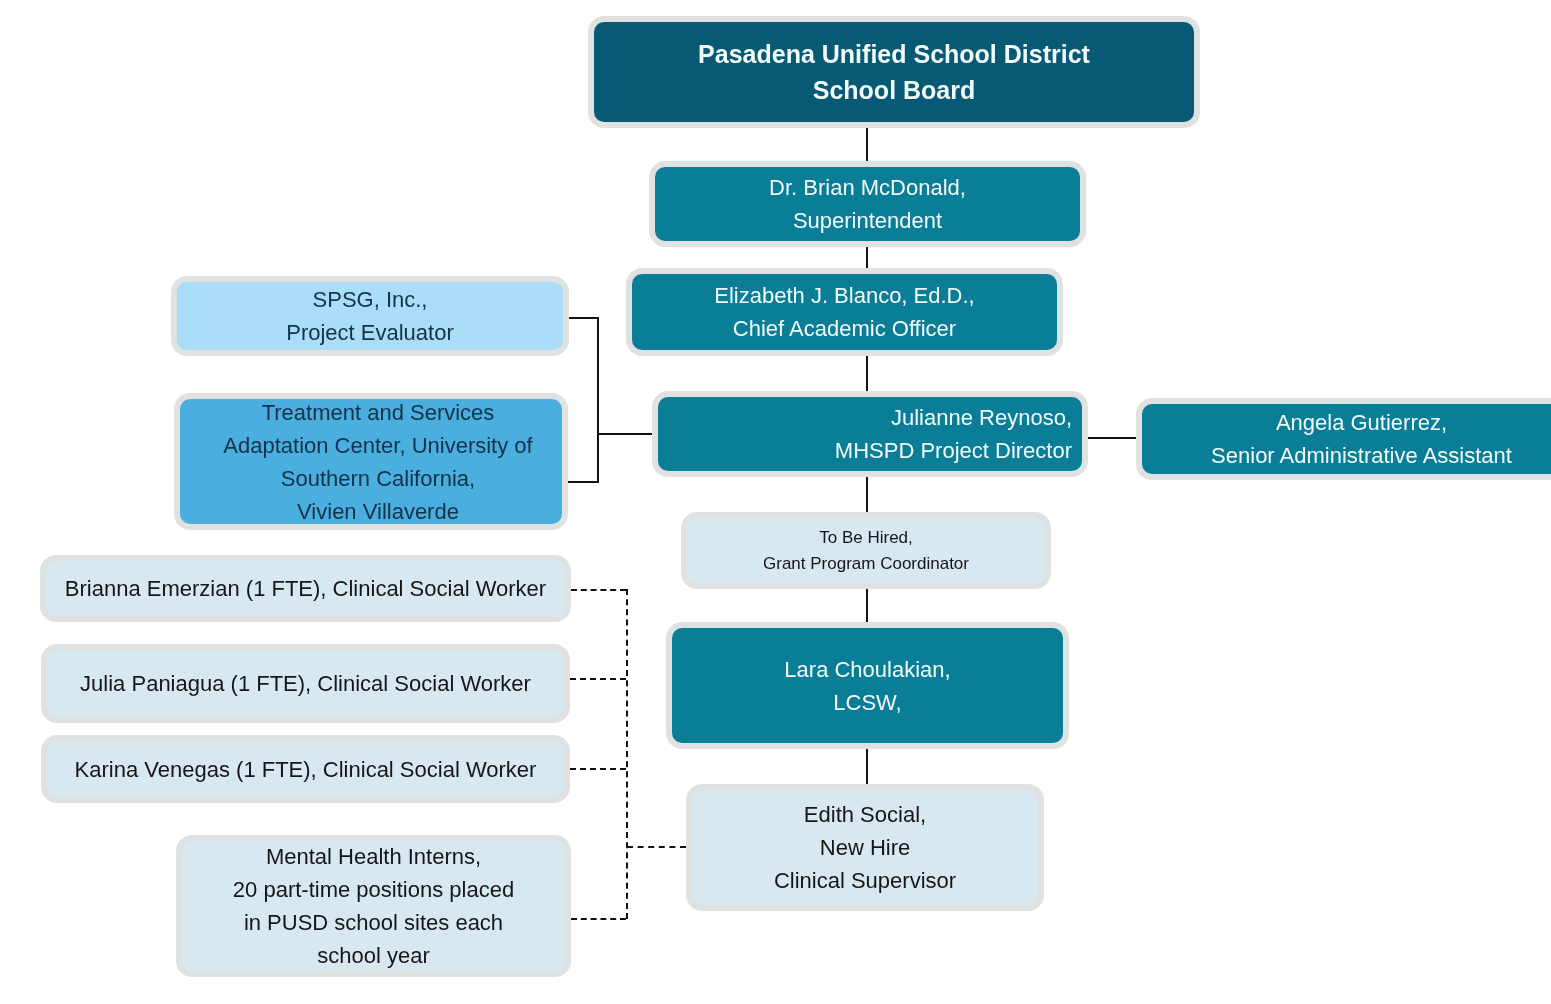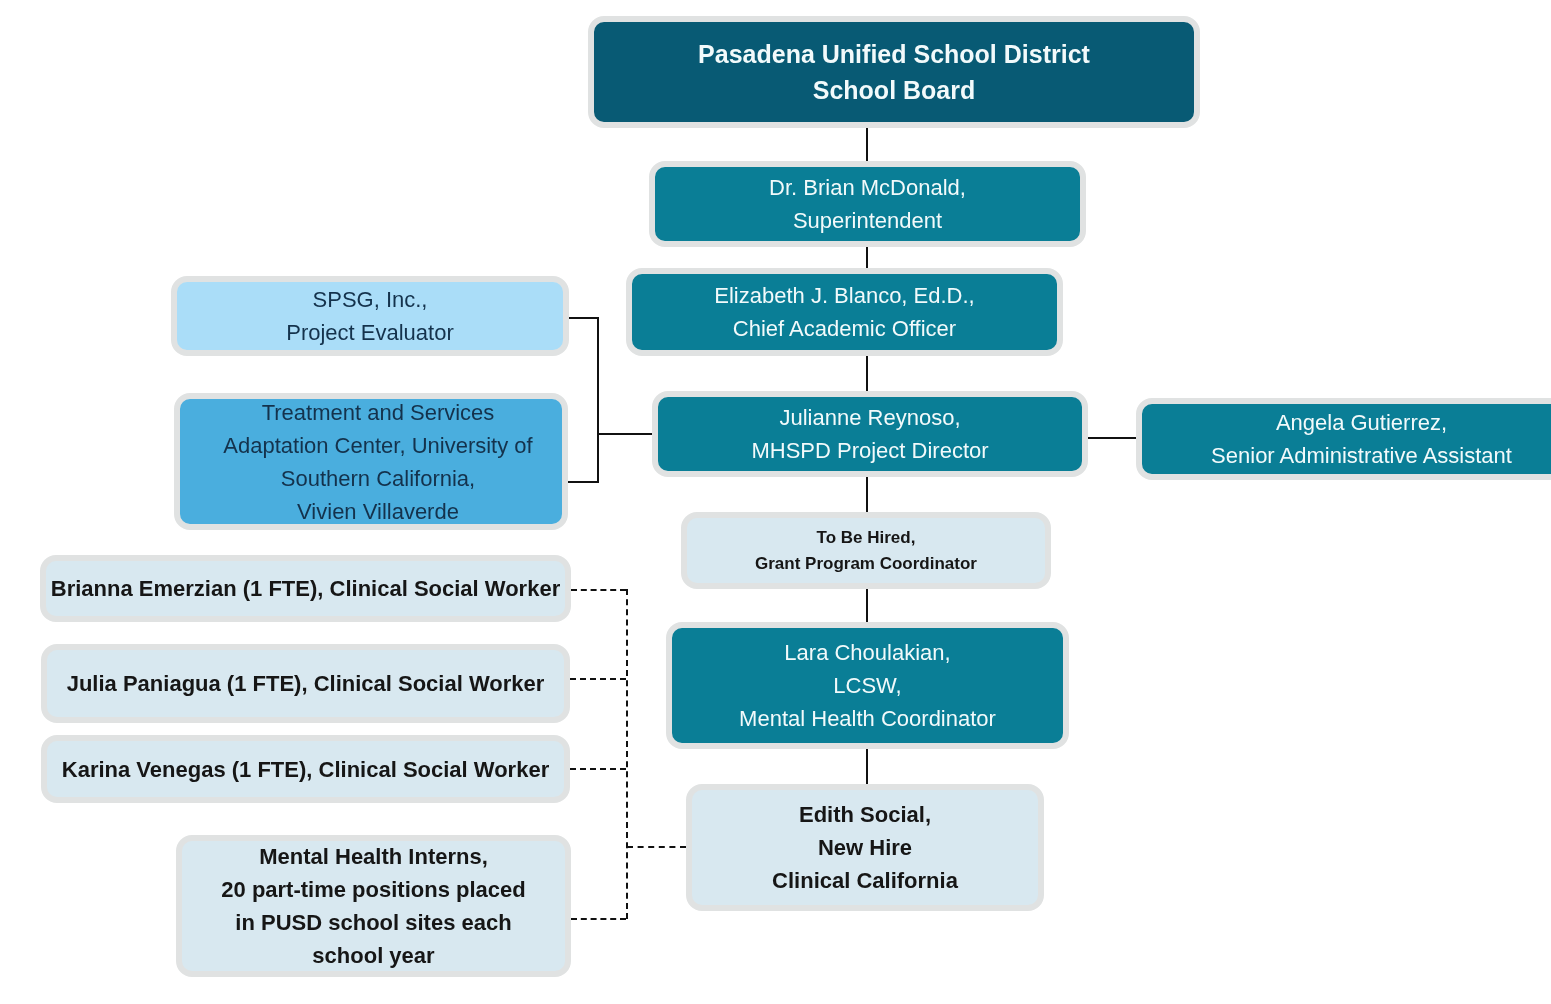--- a/index.html
+++ b/index.html
@@ -28,30 +28,30 @@
     text-align: center;
     padding: 4px 10px;
     line-height: 1.5;
     font-size: 22px;
   }
   .node .line { white-space: nowrap; }
   .fill-dark-teal   { background: var(--dark-teal, #085a74);  color: var(--text-on-teal, #f2fafb); }
   .fill-teal        { background: var(--teal, #0a7e96);       color: var(--text-on-teal, #f2fafb); }
   .fill-light-blue  { background: var(--light-blue, #aaddf8); color: var(--text-dark-navy, #14324c); }
   .fill-medium-blue { background: var(--medium-blue, #4aaede);color: var(--text-dark-navy, #14324c); padding-left: 24px; }
-  .fill-pale-blue   { background: var(--pale-blue, #d8e8f0);  color: var(--text-dark, #161616); font-weight: bold; }
+  .fill-pale-blue   { background: var(--pale-blue, #d8e8f0);  color: var(--text-dark, #161616); }
 
   .title-box { font-weight: bold; font-size: 25px; line-height: 1.45; }
   .small-text { font-size: 17px; }
 
   
   #n-school-board       { left: 588px;  top: 16px;  width: 612px; height: 112px; }
   #n-superintendent     { left: 649px;  top: 161px; width: 437px; height: 86px;  }
   #n-cao                { left: 626px;  top: 268px; width: 437px; height: 88px;  }
-  #n-project-director   { left: 652px;  top: 391px; width: 436px; height: 86px;  }
+  #n-project-director   { left: 652px;  top: 391px; width: 436px; height: 86px; align-items: flex-end;  }
   #n-admin-assistant    { left: 1136px; top: 398px; width: 451px; height: 82px;  }
   #n-evaluator          { left: 171px;  top: 276px; width: 398px; height: 80px;  }
   #n-tsa-center         { left: 174px;  top: 393px; width: 394px; height: 137px; }
   #n-grant-coordinator  { left: 681px;  top: 512px; width: 370px; height: 77px;  }
   #n-mh-coordinator     { left: 666px;  top: 622px; width: 403px; height: 127px; }
   #n-clinical-supervisor{ left: 686px;  top: 784px; width: 358px; height: 127px; }
   #n-csw-1              { left: 40px;   top: 555px; width: 531px; height: 67px;  }
   #n-csw-2              { left: 41px;   top: 644px; width: 529px; height: 79px;  }
   #n-csw-3              { left: 41px;   top: 735px; width: 529px; height: 68px;  }
   #n-interns            { left: 176px;  top: 835px; width: 395px; height: 142px; }
@@ -106,27 +106,26 @@
   </div>
 
   <div class="node fill-pale-blue small-text" id="n-grant-coordinator">
     <div class="line">To Be Hired,</div>
     <div class="line">Grant Program Coordinator</div>
   </div>
 
   <div class="node fill-teal" id="n-mh-coordinator">
     <div class="line">Lara Choulakian,</div>
     <div class="line">LCSW,</div>
-    <div class="line">Mental Health Coordinator</div>
   </div>
 
   <div class="node fill-pale-blue" id="n-clinical-supervisor">
     <div class="line">Edith Social,</div>
     <div class="line">New Hire</div>
-    <div class="line">Clinical California</div>
+    <div class="line">Clinical Supervisor</div>
   </div>
 
   <div class="node fill-pale-blue" id="n-csw-1">
     <div class="line">Brianna Emerzian (1 FTE), Clinical Social Worker</div>
   </div>
 
   <div class="node fill-pale-blue" id="n-csw-2">
     <div class="line">Julia Paniagua (1 FTE), Clinical Social Worker</div>
   </div>
 

